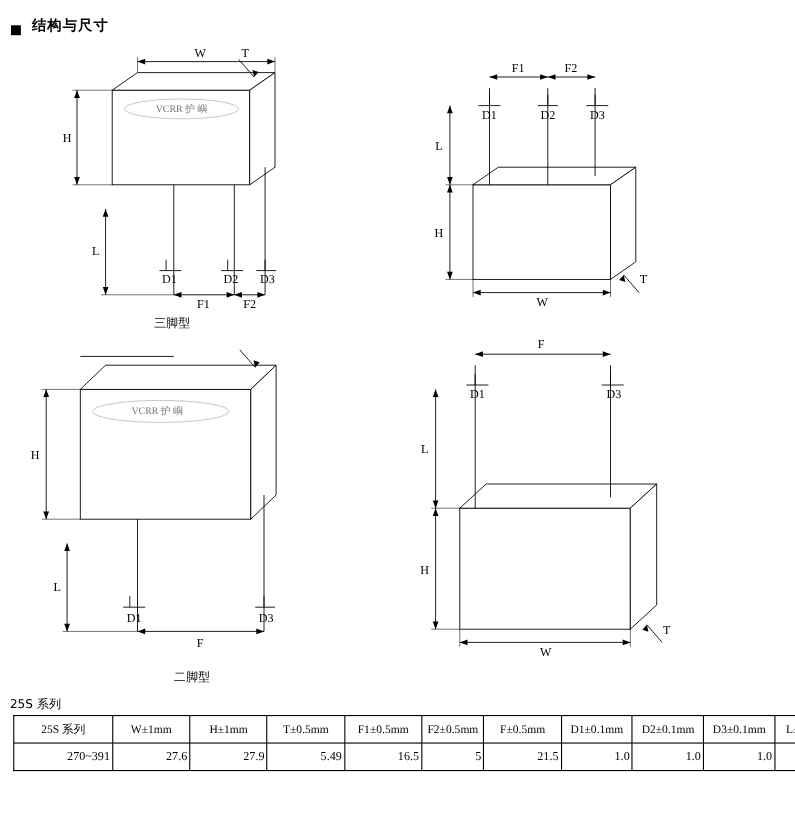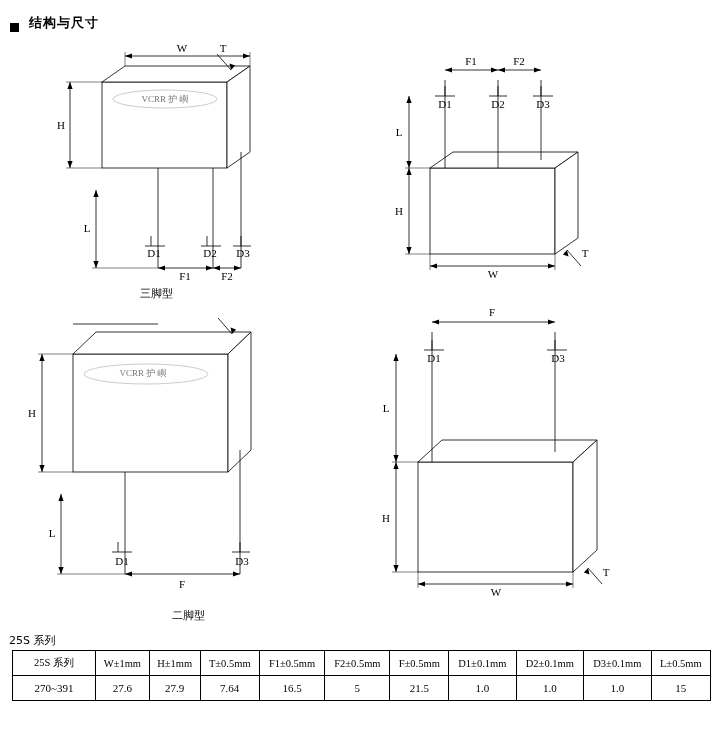--- a/index.html
+++ b/index.html
@@ -54,21 +54,21 @@
     position: absolute;
   }
   .fig svg { display: block; }
 
   .cap {
     position: absolute;
     font-family: "DejaVu Sans", sans-serif;
     font-size: 11px;
   }
   .cap-3pin { left: 140px; top: 252px; }
-  .cap-2pin { left: 172px; top: 574px; text-align: center; }
+  .cap-2pin { left: 158px; top: 574px; text-align: center; }
 
   
   .series-label {
     position: absolute;
     left: 9px;
     top: 633px;
     font-family: "DejaVu Sans", sans-serif;
     font-size: 11px;
   }
   table.spec {
@@ -85,20 +85,21 @@
     text-align: center;
     padding: 3px 2px;
     height: 18px;
     font-weight: normal;
   }
   table.spec th {
     font-size: 10.5px;
   }
   table.spec td {
     font-size: 11px;
+    padding-left: 48px;
   }
   .col-first { width: 78px; }
 </style>
 </head>
 <body>
 
 <div class="page">
 
   <div class="section-title">
     <span class="bullet-square"></span>
@@ -358,21 +359,21 @@
         <th>D2±0.1mm</th>
         <th>D3±0.1mm</th>
         <th>L±0.5mm</th>
       </tr>
     </thead>
     <tbody>
       <tr>
         <td>270~391</td>
         <td>27.6</td>
         <td>27.9</td>
-        <td>7.64</td>
+        <td>5.49</td>
         <td>16.5</td>
         <td>5</td>
         <td>21.5</td>
         <td>1.0</td>
         <td>1.0</td>
         <td>1.0</td>
         <td>15</td>
       </tr>
     </tbody>
   </table>

